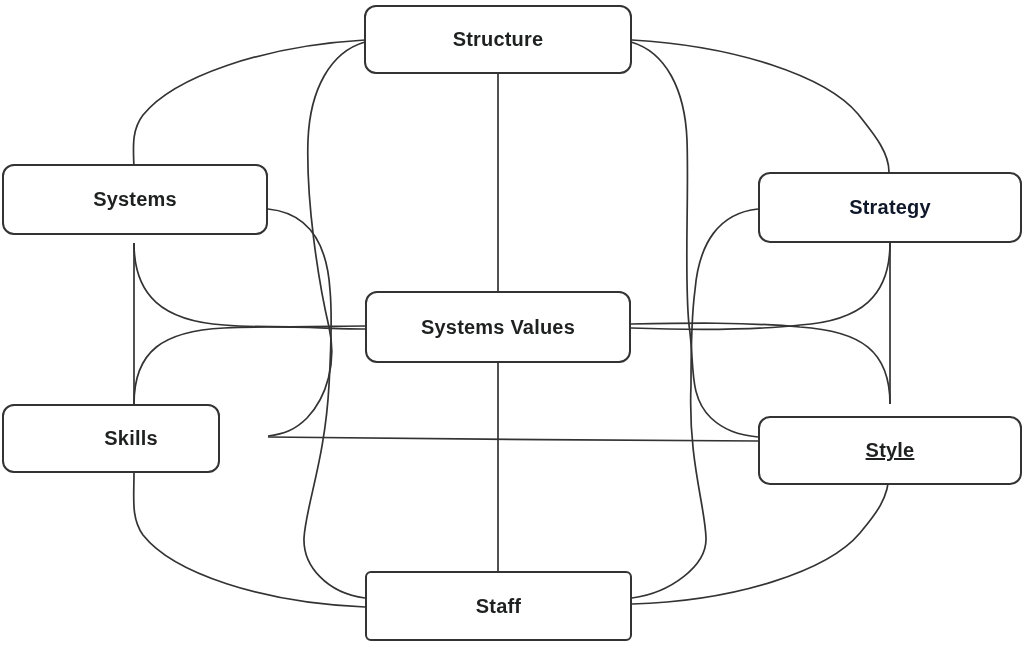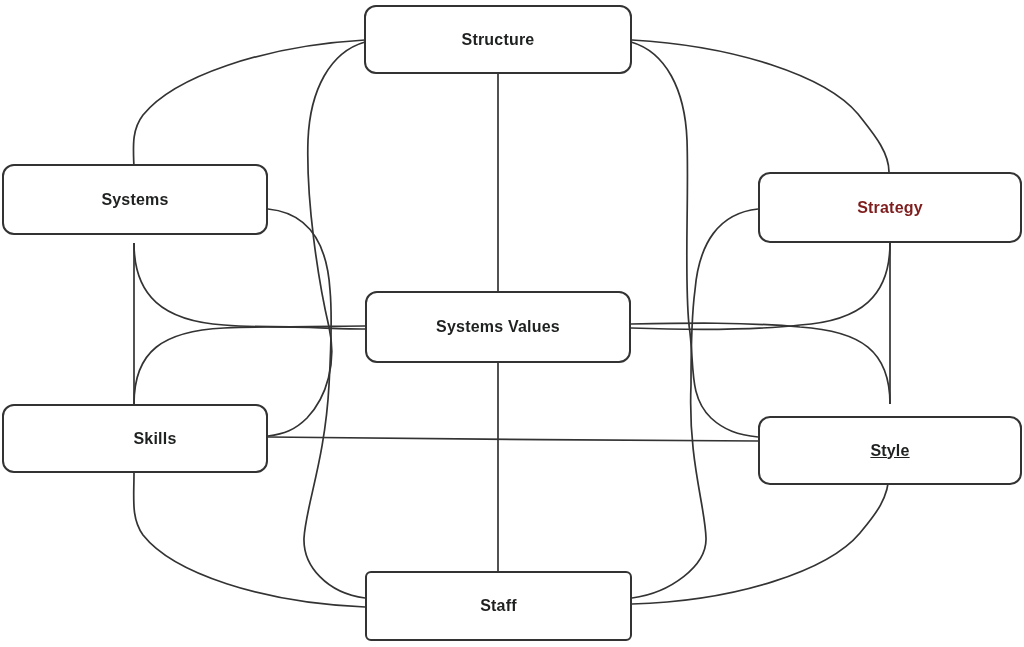--- a/index.html
+++ b/index.html
@@ -31,29 +31,29 @@
   .node {
     position: absolute;
     box-sizing: border-box;
     background: #ffffff;
     border: 2px solid #333333;
     border-radius: 12px;
     display: flex;
     align-items: center;
     justify-content: center;
     font-weight: 700;
-    font-size: 16px;
+    font-size: 20px;
     color: #1f2020;
     letter-spacing: 0.2px;
   }
   #n-structure { left: 364px; top: 5px;   width: 268px; height: 69px; }
   #n-systems   { left: 2px;   top: 164px; width: 266px; height: 71px; }
   #n-strategy  { left: 758px; top: 172px; width: 264px; height: 71px; }
   #n-shared    { left: 365px; top: 291px; width: 266px; height: 72px; }
-  #n-skills    { left: 2px;   top: 404px; width: 266px; height: 69px; padding-left: 40px; }
+  #n-skills    { left: 2px;   top: 404px; width: 218px; height: 69px; padding-left: 40px; }
   #n-style     { left: 758px; top: 416px; width: 264px; height: 69px; text-decoration: underline; }
   #n-staff     { left: 365px; top: 571px; width: 267px; height: 70px; border-radius: 6px; }
 </style>
 </head>
 <body>
 
 <div id="canvas">
 
   <svg id="edges" viewBox="0 0 1024 647" xmlns="http://www.w3.org/2000/svg">
       <path d="M365 40 C262 46 174 77 143 115 C130 132 134 152 134 172" stroke="#333333"></path>
@@ -74,21 +74,21 @@
       <path d="M134 473 C134 499 131 518 143 535 C173 573 262 603 365 607" stroke="#333333"></path>
       <path d="M889 473 C889 499 874 516 860 533 C828 571 736 601 632 604" stroke="#333333"></path>
     </svg>
 
   <div class="node" id="n-structure" style="background: rgb(255, 255, 255); border-color: rgb(51, 51, 51); color: rgb(31, 32, 32);">
     <span>Structure</span>
   </div>
   <div class="node" id="n-systems" style="background: rgb(255, 255, 255); border-color: rgb(51, 51, 51); color: rgb(31, 32, 32);">
     <span>Systems</span>
   </div>
-  <div class="node" id="n-strategy" style="background: rgb(255, 255, 255); border-color: rgb(51, 51, 51); color: #7f1d1d;">
+  <div class="node" id="n-strategy" style="background: rgb(255, 255, 255); border-color: rgb(51, 51, 51); color: #0f172a;">
     <span>Strategy</span>
   </div>
   <div class="node" id="n-shared" style="background: rgb(255, 255, 255); border-color: rgb(51, 51, 51); color: rgb(31, 32, 32);">
     <span>Systems Values</span>
   </div>
   <div class="node" id="n-skills" style="background: rgb(255, 255, 255); border-color: rgb(51, 51, 51); color: rgb(31, 32, 32);">
     <span>Skills</span>
   </div>
   <div class="node" id="n-style" style="background: rgb(255, 255, 255); border-color: rgb(51, 51, 51); color: rgb(31, 32, 32);">
     <span>Style</span>

